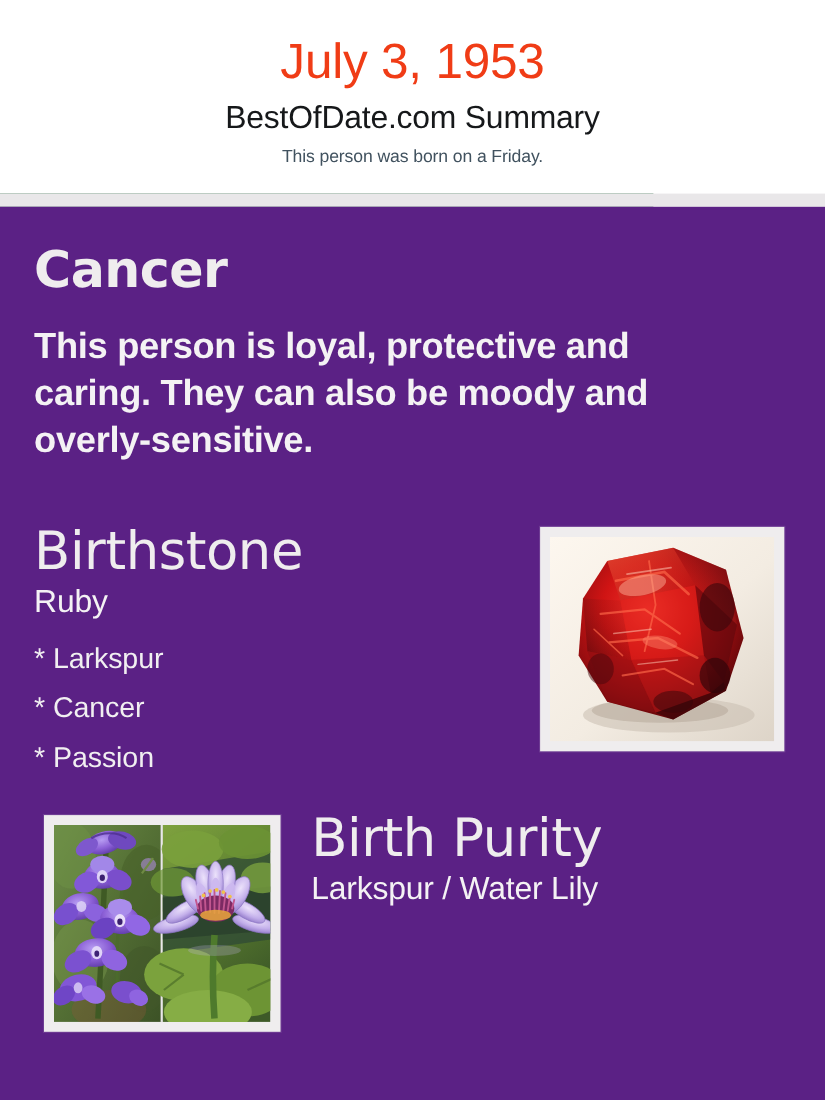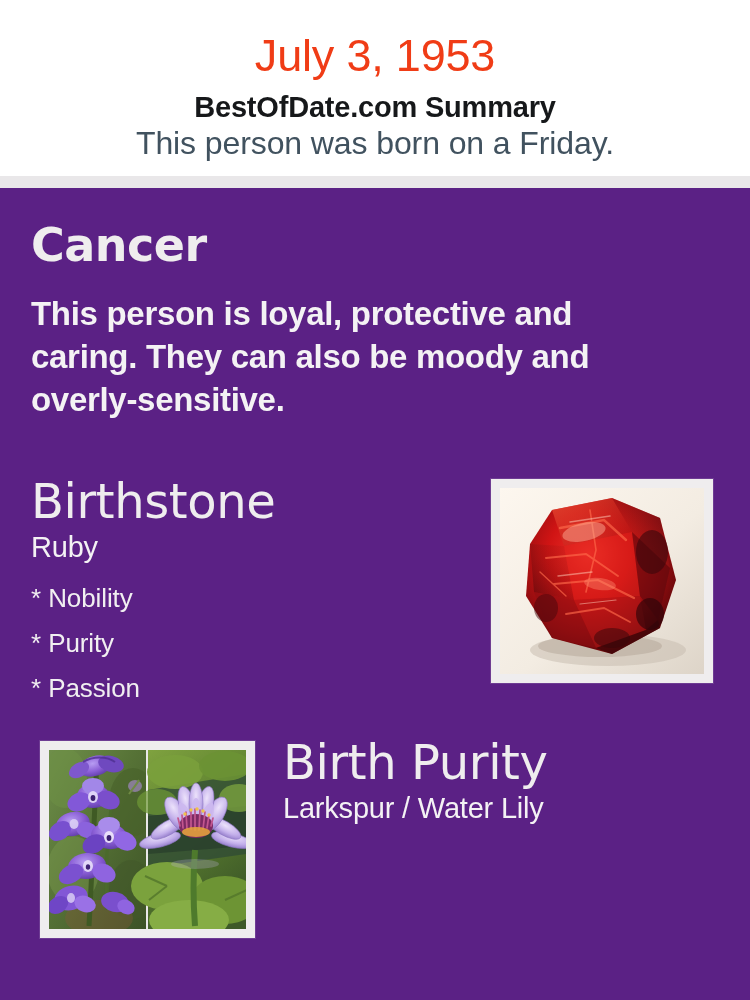--- a/index.html
+++ b/index.html
@@ -35,28 +35,28 @@
     line-height: 52px;
     font-weight: 400;
     color: #f03c16;
     letter-spacing: -0.2px;
     padding-top: 30px;
   }
   .header-site {
     font-family: "Liberation Sans", "DejaVu Sans", sans-serif;
     font-size: 29px;
     line-height: 36px;
-    font-weight: 700;
+    font-weight: 400;
     color: #16181a;
     padding-top: 7px;
     letter-spacing: -0.2px;
   }
   .header-sub {
     font-family: "Liberation Sans", "DejaVu Sans", sans-serif;
-    font-size: 32px;
+    font-size: 16px;
     line-height: 30px;
     font-weight: 400;
     color: #41525f;
     padding-top: 3px;
     letter-spacing: -0.1px;
   }
   .header-rule {
     position: absolute;
     left: 0; top: 176px;
     width: 750px;
@@ -180,22 +180,22 @@
 
   <div class="body-panel">
 
     <div class="sign-title">Cancer</div>
     <div class="sign-desc">This person is loyal, protective and caring. They can also be moody and overly-sensitive.</div>
 
     <div class="stone-block">
       <div class="block-heading">Birthstone</div>
       <div class="block-name">Ruby</div>
       <ul class="trait-list">
-        <li>* Nobility</li>
-        <li>* Purity</li>
+        <li>* Larkspur</li>
+        <li>* Cancer</li>
         <li>* Passion</li>
       </ul>
     </div>
 
     <div class="flower-block">
       <div class="block-heading">Birth Purity</div>
       <div class="block-name">Larkspur / Water Lily</div>
       <ul class="trait-list">
       </ul>
     </div>

